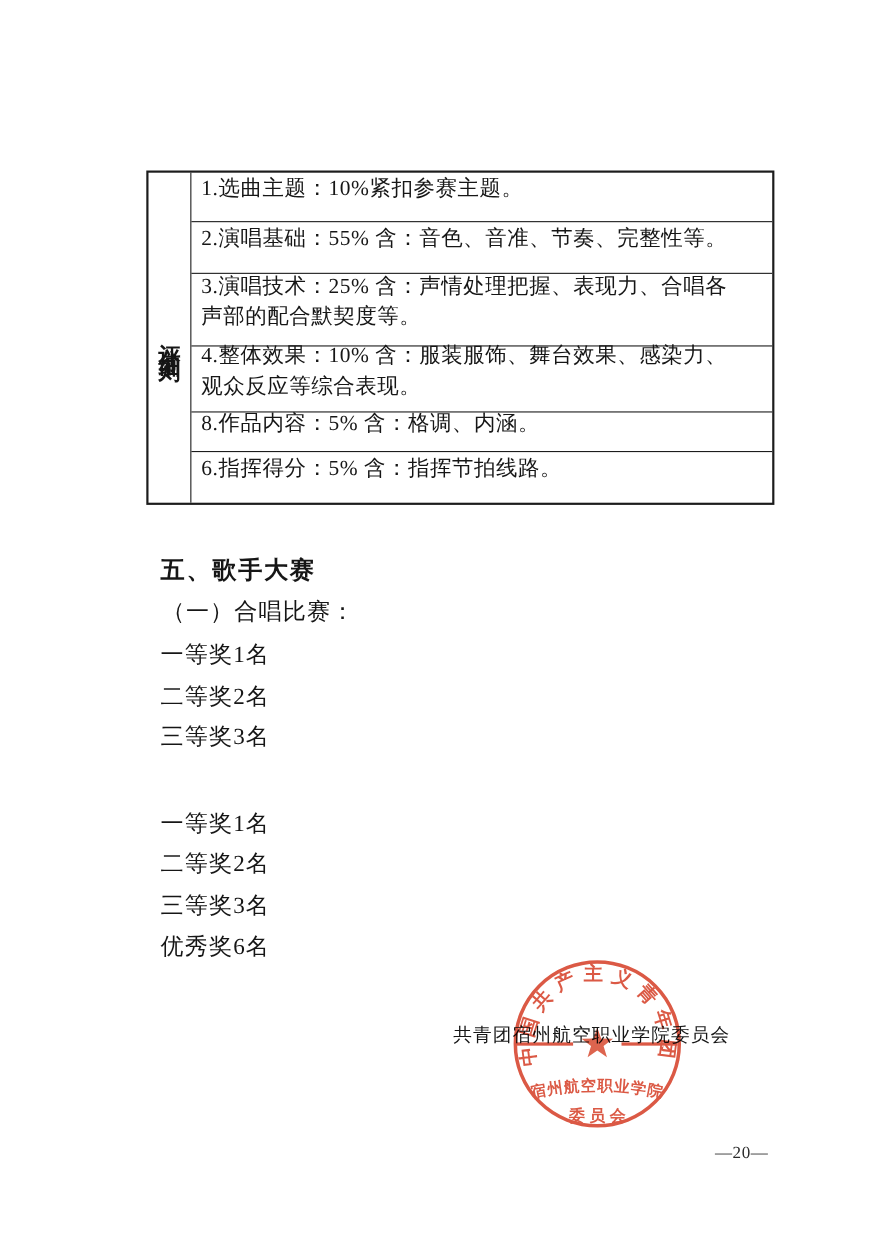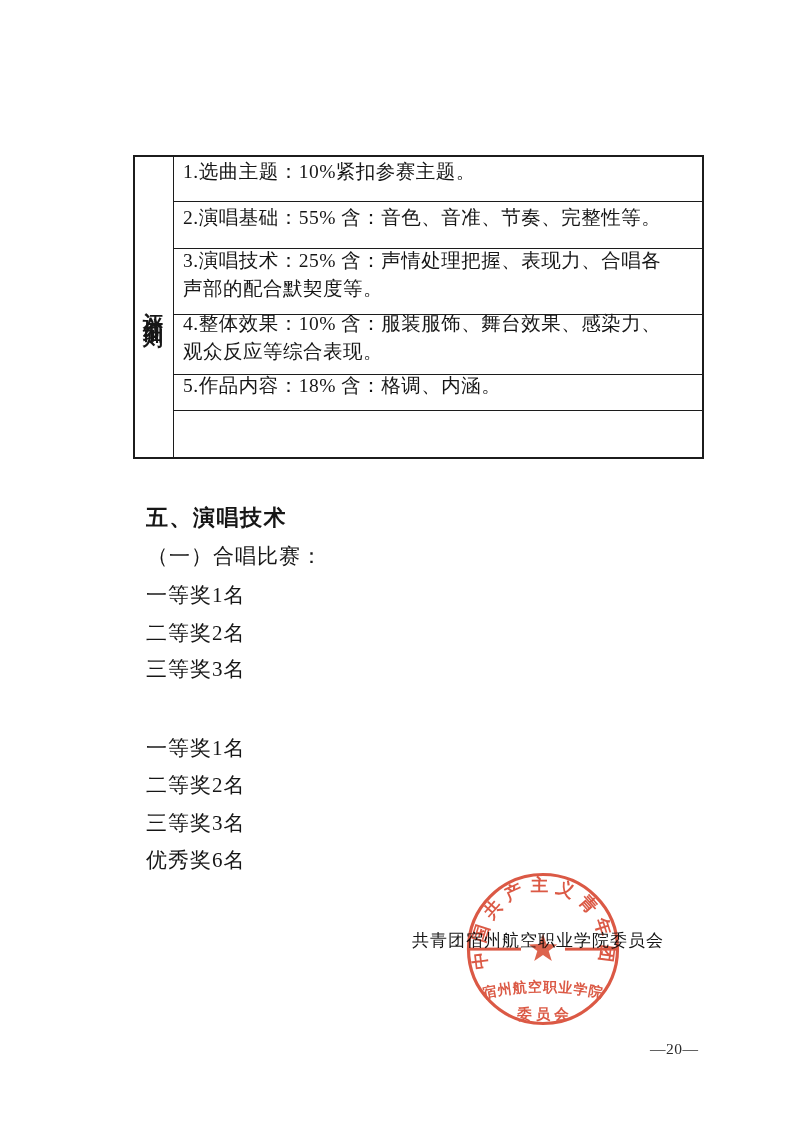--- a/index.html
+++ b/index.html
@@ -91,24 +91,25 @@
 <div class="page">
 
   <div class="rubric-table">
     <div class="rubric-header">评分细则</div>
     <div class="rubric-row">1.选曲主题：10%紧扣参赛主题。</div>
     <div class="rubric-row">2.演唱基础：55% 含：音色、音准、节奏、完整性等。</div>
     <div class="rubric-row">3.演唱技术：25% 含：声情处理把握、表现力、合唱各
 声部的配合默契度等。</div>
     <div class="rubric-row">4.整体效果：10% 含：服装服饰、舞台效果、感染力、
 观众反应等综合表现。</div>
-    <div class="rubric-row">5.作品内容：18% 含：格调、内涵。</div>
+    <div class="rubric-row">8.作品内容：5% 含：格调、内涵。</div>
+    <div class="rubric-row last">6.指挥得分：5% 含：指挥节拍线路。</div>
   </div>
 
-  <div class="txt h2" style="left:146px; top:503px;">五、演唱技术</div>
+  <div class="txt h2" style="left:146px; top:503px;">五、歌手大赛</div>
 
   <div class="txt body-line" style="left:147px; top:542px;">（一）合唱比赛：</div>
   <div class="txt body-line" style="left:146px; top:581px;">一等奖1名</div>
   <div class="txt body-line" style="left:146px; top:619px;">二等奖2名</div>
   <div class="txt body-line" style="left:146px; top:655px;">三等奖3名</div>
 
   <div class="txt body-line" style="left:146px; top:734px;">一等奖1名</div>
   <div class="txt body-line" style="left:146px; top:771px;">二等奖2名</div>
   <div class="txt body-line" style="left:146px; top:809px;">三等奖3名</div>
   <div class="txt body-line" style="left:146px; top:846px;">优秀奖6名</div>

